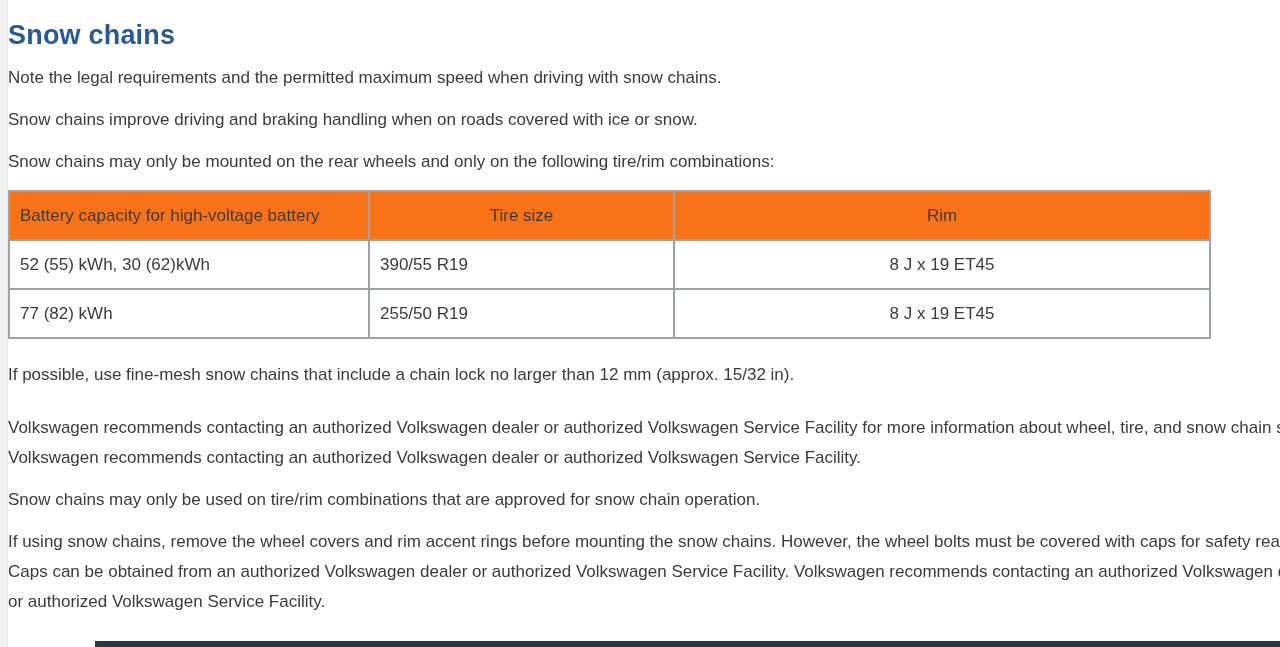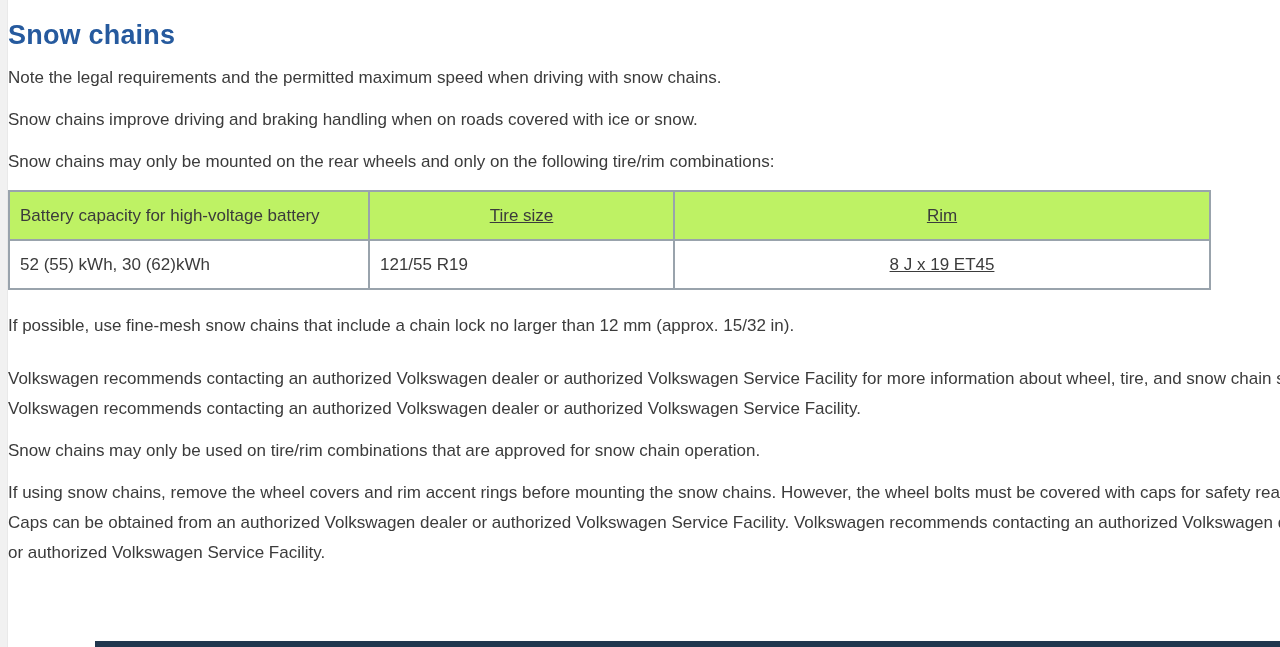--- a/index.html
+++ b/index.html
@@ -56,24 +56,24 @@
   }
   table.spec-table th,
   table.spec-table td {
     border: 2px solid #99a3ac;
     height: 47px;
     vertical-align: middle;
     font-weight: normal;
     padding: 0;
   }
   table.spec-table th {
-    background: #bef264;
+    background: #f97316;
   }
   .cell-left   { text-align: left; padding-left: 10px !important; }
-  .cell-center { text-align: center; text-decoration: underline; }
+  .cell-center { text-align: center; }
   .bottom-bar {
     position: absolute;
     left: 95px;
     right: 0;
     bottom: 0;
     height: 6px;
     background: #20374e;
   }
 </style>
 </head>
@@ -100,21 +100,26 @@
     <thead>
       <tr>
         <th class="cell-left">Battery capacity for high-voltage battery</th>
         <th class="cell-center">Tire size</th>
         <th class="cell-center">Rim</th>
       </tr>
     </thead>
     <tbody>
       <tr>
         <td class="cell-left">52 (55) kWh, 30 (62)kWh</td>
-        <td class="cell-left">121/55 R19</td>
+        <td class="cell-left">390/55 R19</td>
+        <td class="cell-center">8 J x 19 ET45</td>
+      </tr>
+      <tr>
+        <td class="cell-left">77 (82) kWh</td>
+        <td class="cell-left">255/50 R19</td>
         <td class="cell-center">8 J x 19 ET45</td>
       </tr>
     </tbody>
   </table>
 
   <p class="para after-table">If possible, use fine-mesh snow chains that include a chain lock no larger than 12 mm (approx. 15/32 in).</p>
 
   <p class="para extra-gap">Volkswagen recommends contacting an authorized Volkswagen dealer or authorized Volkswagen Service Facility for more information about wheel, tire, and snow chain sizes. Volkswagen recommends contacting an authorized Volkswagen dealer or authorized Volkswagen Service Facility.</p>
 
   <p class="para">Snow chains may only be used on tire/rim combinations that are approved for snow chain operation.</p>

